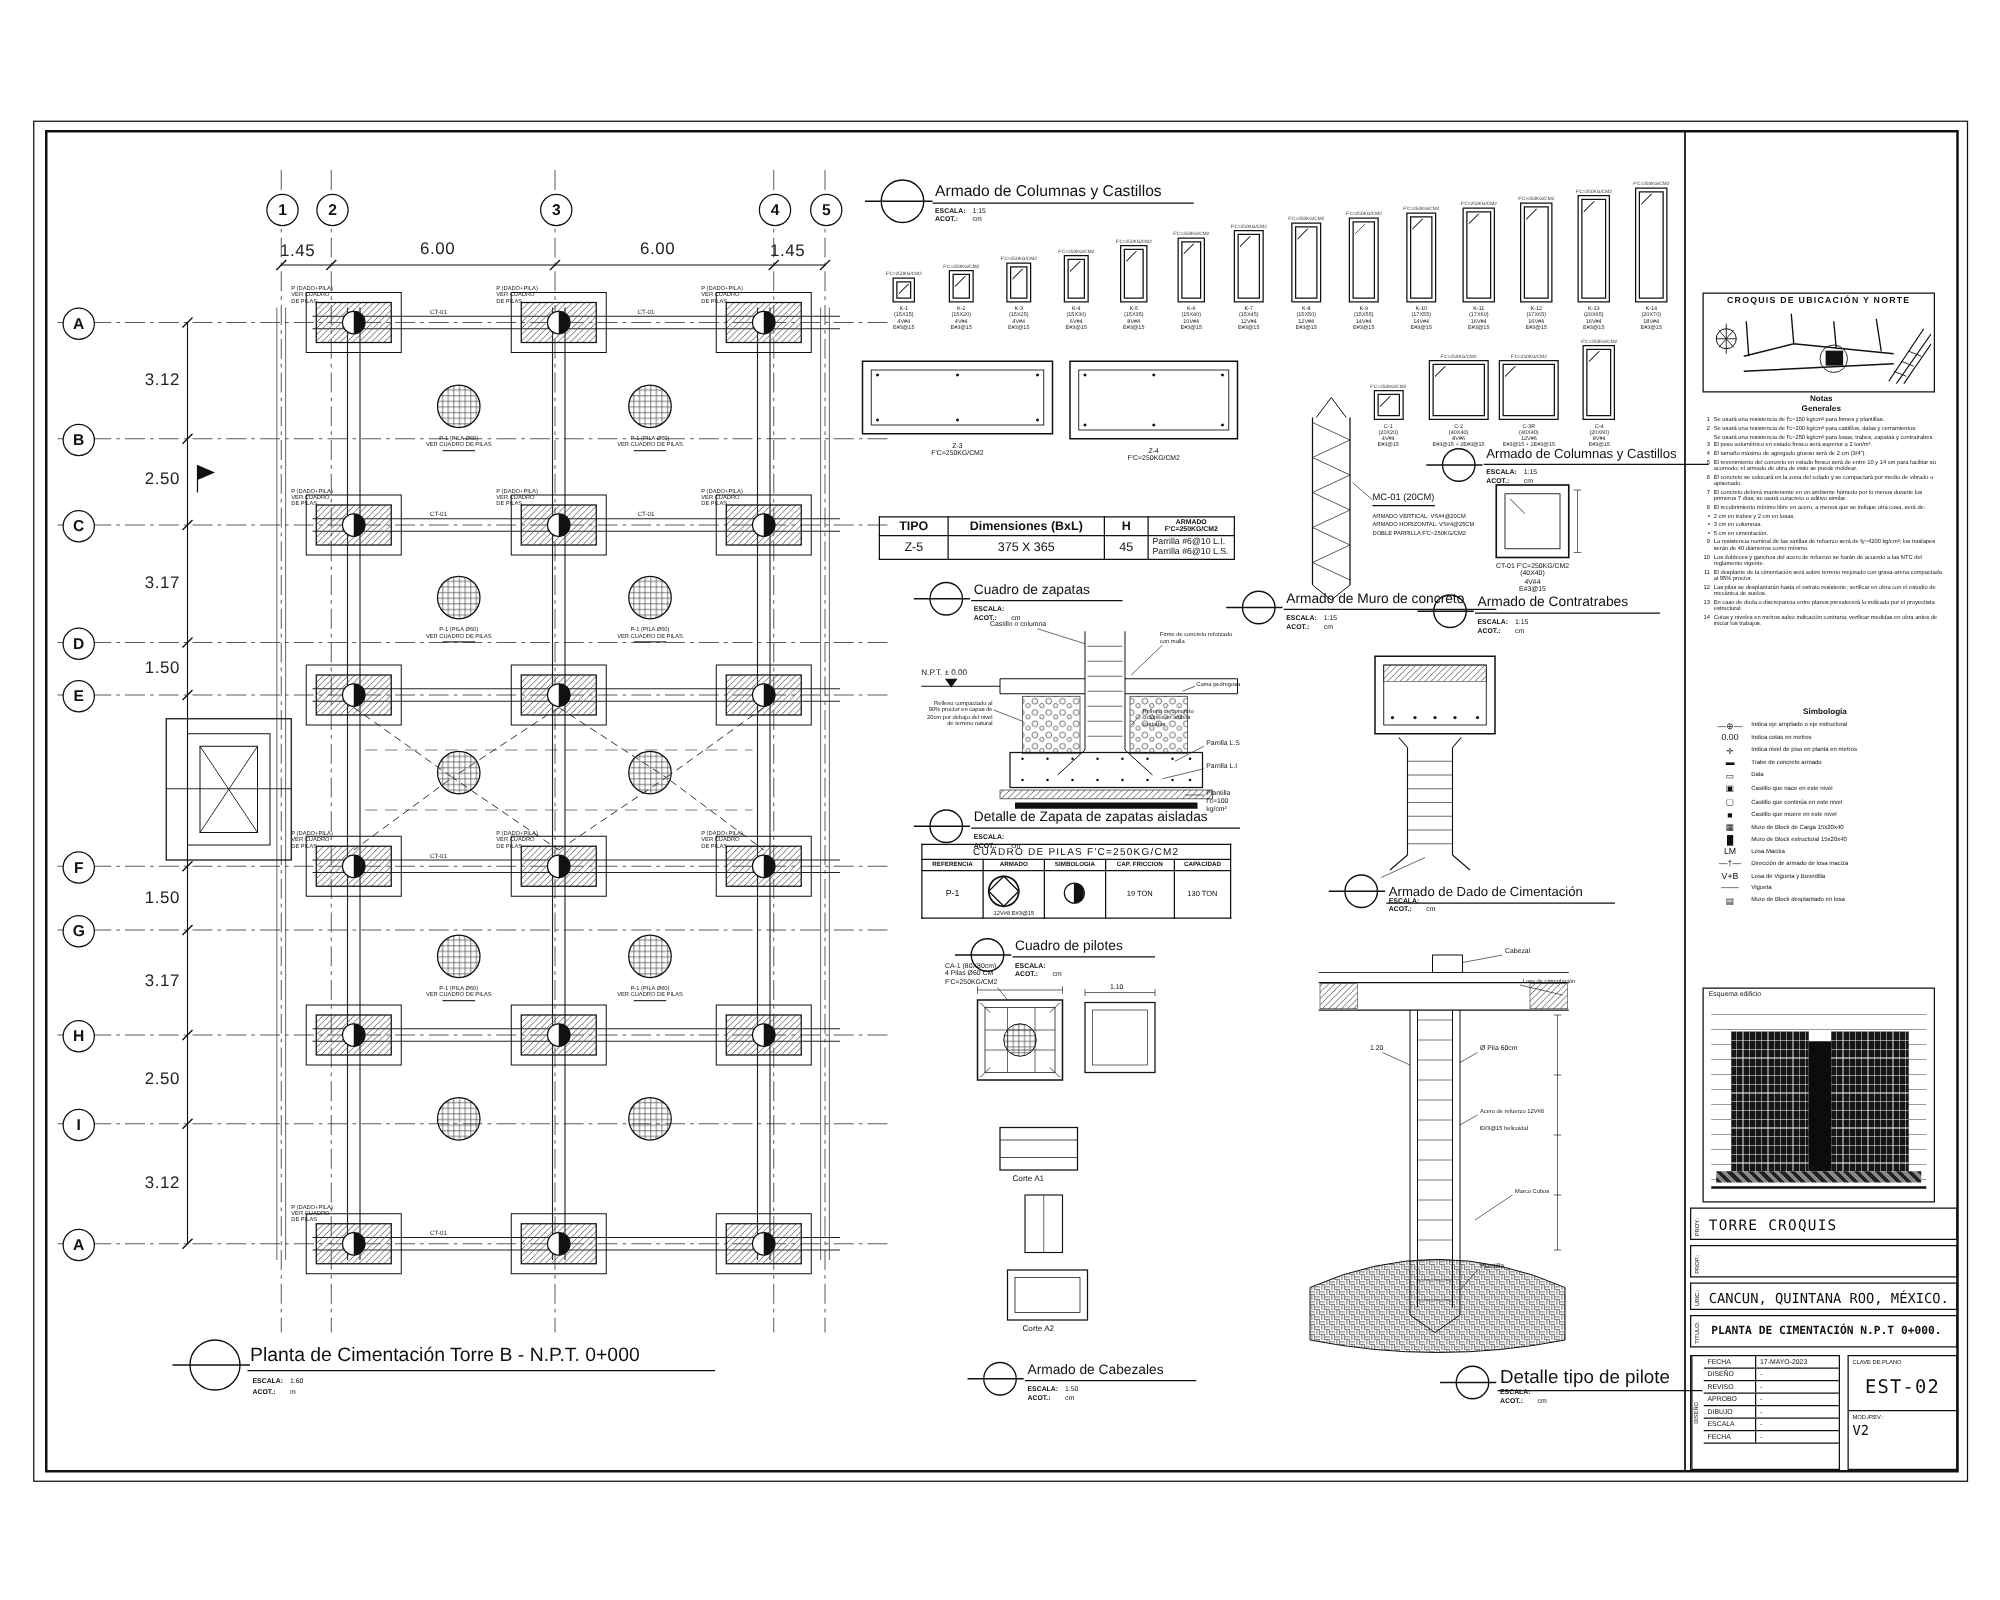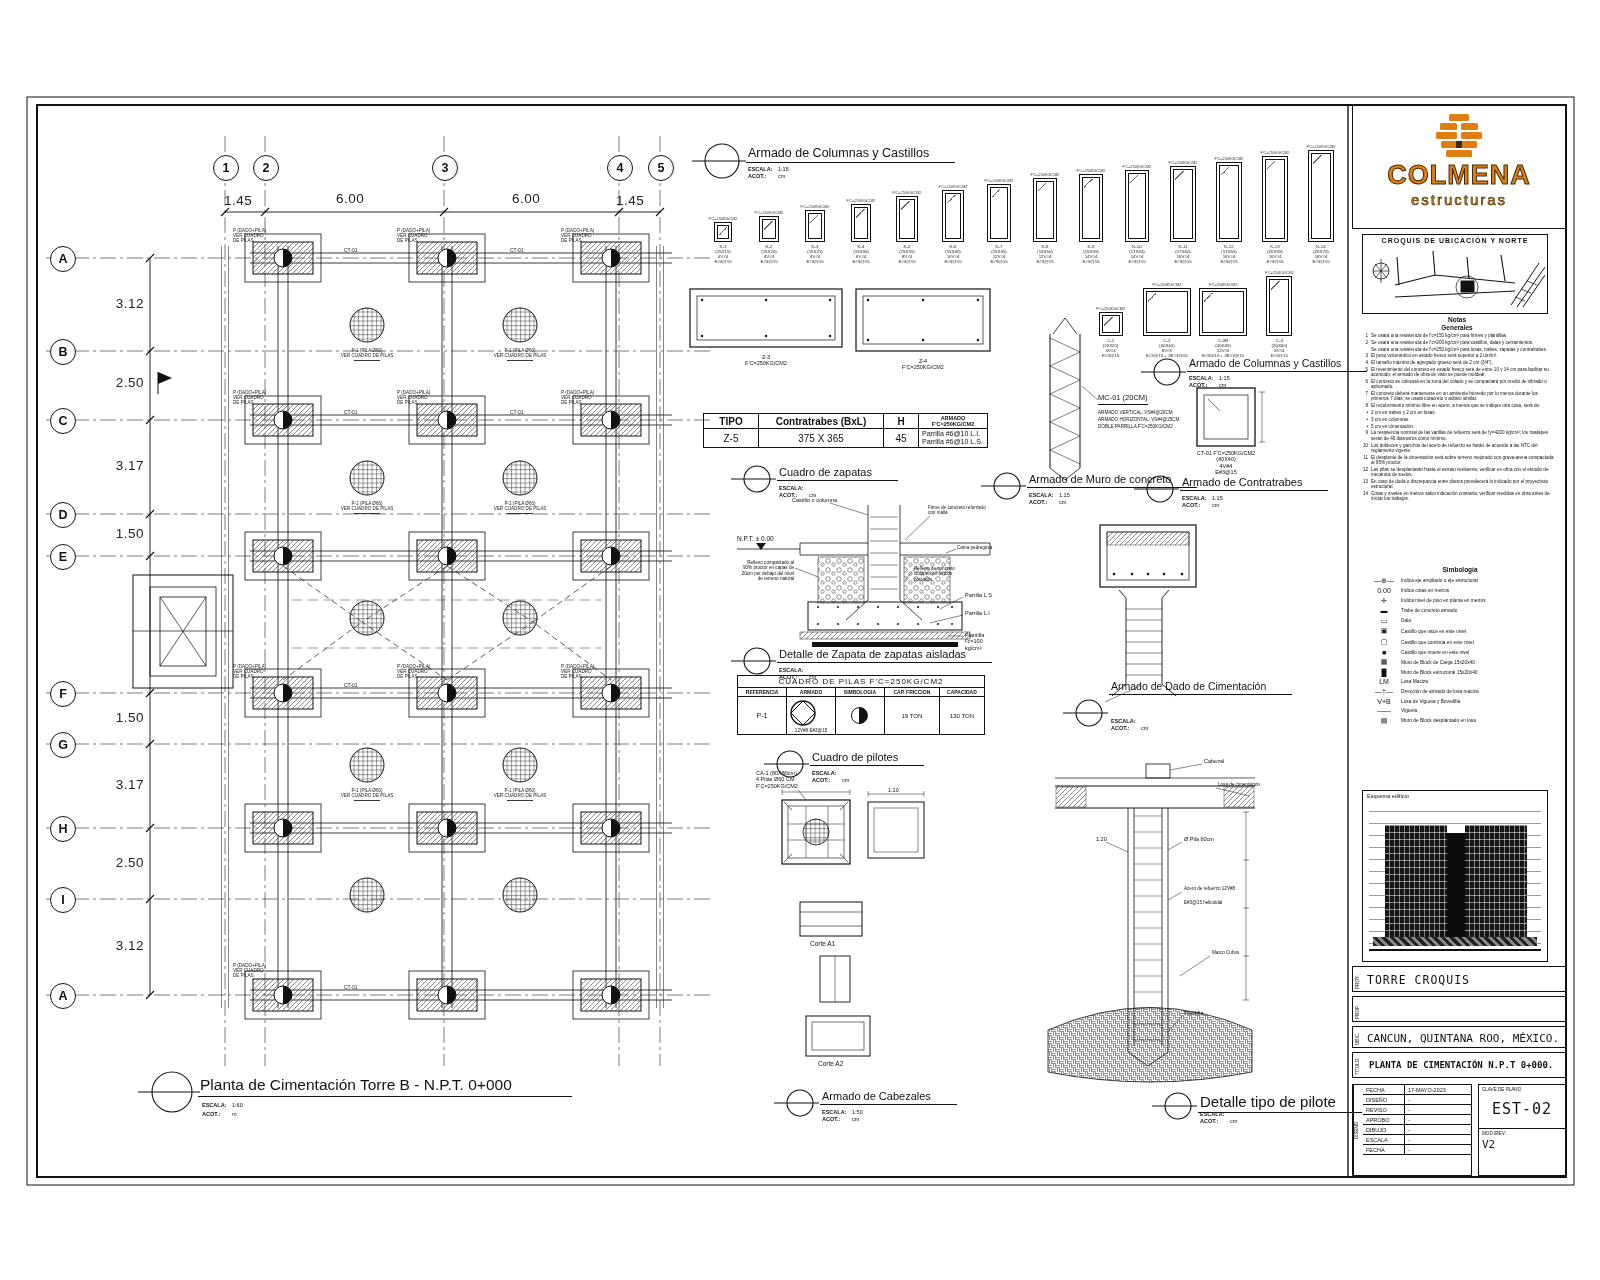--- a/index.html
+++ b/index.html
@@ -694,21 +694,21 @@
     </div>
 <div class="ctr t5" style="position:absolute;left:883px;top:358px;width:80px">
       <div>Z-4</div>
       <div>F'C=250KG/CM2</div>
     </div>
 
 <table class="ztab">
   <tbody>
         <tr>
     <th style="width:48px">TIPO</th>
-    <th style="width:118px">Contratrabes (BxL)</th>
+    <th style="width:118px">Dimensiones (BxL)</th>
     <th style="width:28px">H</th>
     <th style="font-size:5.5px">ARMADO F'C=250KG/CM2</th>
   </tr>
   <tr>
     <td>Z-5</td>
     <td>375 X 365</td>
     <td>45</td>
     <td class="arm">
             <div>Parrilla #6@10 L.I.</div>
             <div>Parrilla #6@10 L.S.</div>
@@ -796,53 +796,37 @@
     </div>
 
 <div class="co-title" style="left:1180px;top:476px">Armado de Contratrabes</div>
 <div class="co-sub" style="left:1182px;top:495px"><b>ESCALA:</b><span>1:15</span></div>
 <div class="co-sub" style="left:1182px;top:502px"><b>ACOT.:</b><span>cm</span></div>
 
 <div class="co-title" style="left:1027px;top:473px">Armado de Muro de concreto</div>
 <div class="co-sub" style="left:1029px;top:492px"><b>ESCALA:</b><span>1:15</span></div>
 <div class="co-sub" style="left:1029px;top:499px"><b>ACOT.:</b><span>cm</span></div>
 
-<div class="co-title" style="left:1109px;top:680px;font-size:10.5px">Armado de Dado de Cimentación</div>
+<div class="co-title" style="left:1109px;top:708px;font-size:10.5px">Armado de Dado de Cimentación</div>
 <div class="co-sub" style="left:1111px;top:718px"><b>ESCALA:</b><span></span></div>
 <div class="co-sub" style="left:1111px;top:725px"><b>ACOT.:</b><span>cm</span></div>
 
 <div class="t5 abs" style="left:1204px;top:758px">Cabezal</div>
 <div class="t4 abs" style="left:1218px;top:782px;width:44px">Losa de cimentación</div>
 <div class="t5 abs" style="left:1184px;top:836px">Ø Pila 60cm</div>
 <div class="t5 abs" style="left:1096px;top:836px">1.20</div>
 <div class="t4 abs" style="left:1184px;top:886px;width:56px">Acero de refuerzo 12V#8</div>
 <div class="t4 abs" style="left:1184px;top:900px;width:56px">E#3@15 helicoidal</div>
 <div class="t4 abs" style="left:1212px;top:950px">Marco Cubos</div>
 <div class="t5 abs" style="left:1184px;top:1010px">Plantilla</div>
 
 <div class="co-title" style="left:1198px;top:1093px;font-size:15px">Detalle tipo de pilote</div>
 <div class="co-sub" style="left:1200px;top:1111px"><b>ESCALA:</b><span></span></div>
 <div class="co-sub" style="left:1200px;top:1118px"><b>ACOT.:</b><span>cm</span></div>
 
-<div class="box" style="left:1352px;top:105px;width:214px;height:124px">
-  <svg width="60" height="46" viewBox="0 0 60 46" style="margin:8px auto 0;display:block">
-    <g fill="#e07e12">
-      <rect x="20" y="0" width="20" height="7" rx="1.5"></rect>
-      <rect x="11" y="9" width="17" height="7" rx="1.5"></rect>
-          <rect x="32" y="9" width="17" height="7" rx="1.5"></rect>
-      <rect x="7" y="18" width="21" height="7" rx="1.5"></rect>
-          <rect x="32" y="18" width="21" height="7" rx="1.5"></rect>
-      <rect x="12" y="27" width="36" height="7" rx="1.5"></rect>
-      <rect x="17" y="36" width="26" height="7" rx="1.5"></rect>
-      <rect x="27" y="27" width="6" height="7" fill="#3c2a08"></rect>
-    </g>
-  </svg>
-  <div class="logo-name">COLMENA</div>
-  <div class="logo-sub">estructuras</div>
-</div>
 
 <div class="box" style="left:1362px;top:234px;width:186px;height:80px">
   <div class="ctr" style="font-size:7px;font-weight:bold;letter-spacing:1px;margin-top:2px">CROQUIS DE UBICACIÓN Y NORTE</div>
   <svg width="180" height="62" viewBox="0 0 180 62" fill="none" stroke="#111" style="margin:1px auto">
     <circle cx="16" cy="26" r="8" stroke-width=".8"></circle>
     <path d="M16,14V38M8,26H24M10,19L22,33M22,19L10,33" stroke-width=".7"></path>
     <path d="M30,40L70,30L150,38M34,40L32,12M70,30L68,6M104,34L102,12M136,10L140,36M30,52L150,46" stroke-width="1.1"></path>
     <rect x="96" y="36" width="13" height="11" fill="#111"></rect>
     <circle cx="102" cy="42" r="11" stroke-width=".7"></circle>
     <path d="M146,60L174,18M152,62L180,22M158,62L180,30" stroke-width="1"></path>

